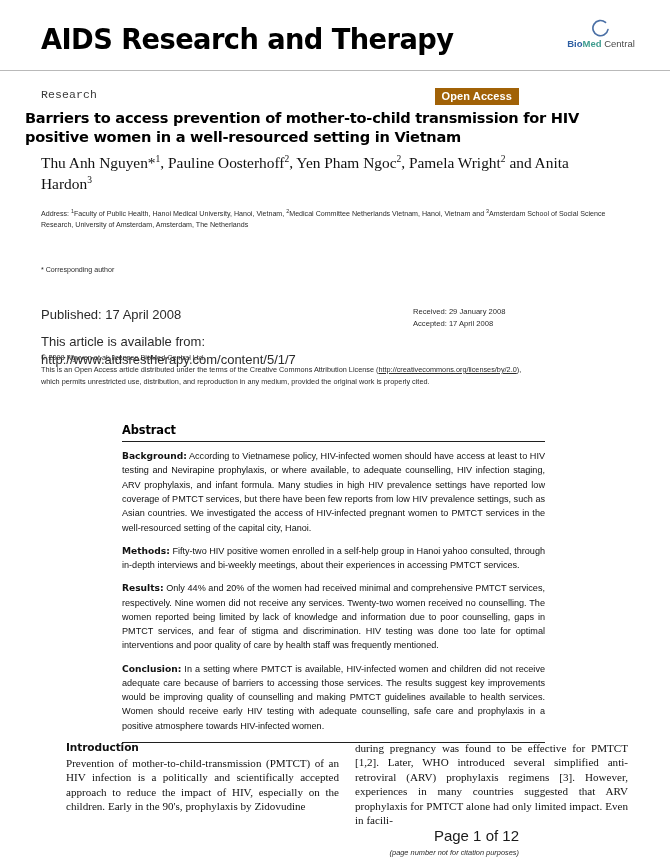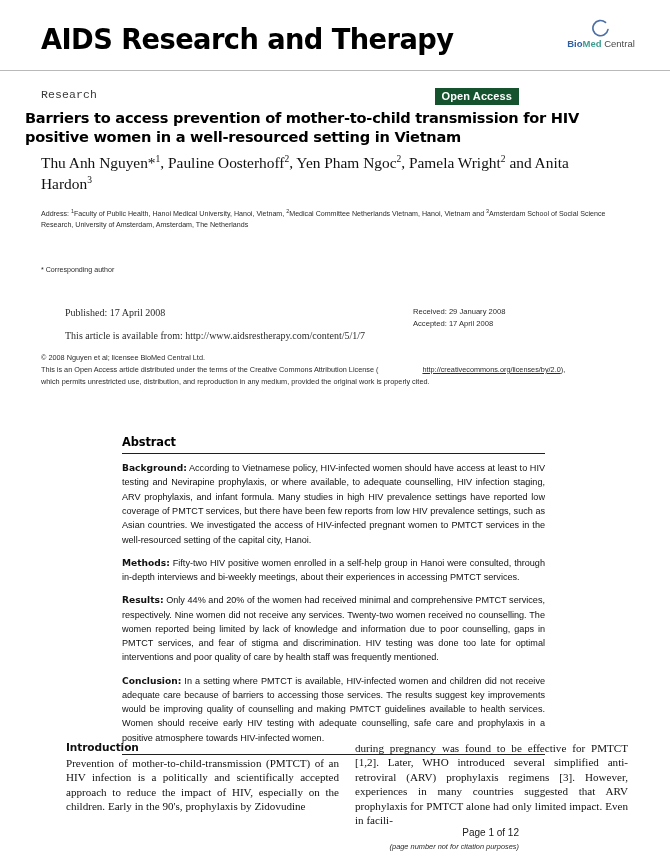--- a/index.html
+++ b/index.html
@@ -86,21 +86,21 @@
     top: 88px;
     font-family: Liberation Mono, monospace;
     font-size: 11.5px;
     color: #3a3a3a;
     letter-spacing: 0.1px;
   }
   .open-access {
     position: absolute;
     right: 27px;
     top: 88px;
-    background: #14532d;
+    background: #a16207;
     color: #ffffff;
     font-family: "Liberation Sans", sans-serif;
     font-weight: bold;
     font-size: 11px;
     padding: 2px 7px 3px 7px;
     letter-spacing: 0.1px;
     line-height: 1.1;
   }
   .article-title {
     position: absolute;
@@ -165,25 +165,24 @@
     font-size: 7.1px;
     color: #2b2b2b;
   }
 
   
   .pub-left {
     position: absolute;
     left: 41px;
     top: 306px;
     width: 330px;
-    font-family: Liberation Serif, serif;
-    font-size: 10px;
+    font-family: Liberation Sans, sans-serif;
+    font-size: 13px;
     color: #2b2b2b;
     line-height: 1.4;
-    margin-left: 24px;
   }
   .pub-right {
     position: absolute;
     left: 371px;
     top: 306px;
     width: 250px;
     font-family: "Liberation Sans", sans-serif;
     font-size: 7.6px;
     color: #2b2b2b;
     line-height: 1.55;
@@ -209,28 +208,27 @@
     top: 352px;
     width: 590px;
     font-family: "Liberation Sans", sans-serif;
     font-size: 7.3px;
     color: #2b2b2b;
     line-height: 1.62;
   }
   .copyright a {
     color: #2b2b2b;
     text-decoration: underline;
-    margin-left: 44px;
   }
 
   
   .abstract-wrap {
     position: absolute;
     left: 122px;
-    top: 435px;
+    top: 423px;
     width: 423px;
   }
   .abstract-head {
     font-family: "DejaVu Sans", sans-serif;
     font-weight: bold;
     font-size: 11.4px;
     margin-bottom: 4px;
     letter-spacing: -0.1px;
   }
   .abs-rule {
@@ -282,21 +280,21 @@
   
   .footer {
     position: absolute;
     right: 27px;
     top: 827px;
     width: 280px;
     text-align: right;
     font-family: "Liberation Sans", sans-serif;
   }
   .page-num {
-    font-size: 10px;
+    font-size: 15px;
     color: #1a1a1a;
     margin-bottom: 4px;
   }
   .page-note {
     font-size: 7.4px;
     font-style: italic;
     color: #2b2b2b;
   }
 </style>
 </head>
@@ -344,21 +342,21 @@
     <div><span>This is an Open Access article distributed under the terms of the Creative Commons Attribution License (</span><a href="#">http://creativecommons.org/licenses/by/2.0</a><span>),</span></div>
     <div>which permits unrestricted use, distribution, and reproduction in any medium, provided the original work is properly cited.</div>
   </div>
 
   <div class="abstract-wrap">
     <div class="abstract-head">Abstract</div>
     <div class="abs-rule"></div>
 
     <div class="abs-p"><b>Background:</b><span> According to Vietnamese policy, HIV-infected women should have access at least to HIV testing and Nevirapine prophylaxis, or where available, to adequate counselling, HIV infection staging, ARV prophylaxis, and infant formula. Many studies in high HIV prevalence settings have reported low coverage of PMTCT services, but there have been few reports from low HIV prevalence settings, such as Asian countries. We investigated the access of HIV-infected pregnant women to PMTCT services in the well-resourced setting of the capital city, Hanoi.</span></div>
 
-    <div class="abs-p"><b>Methods:</b><span> Fifty-two HIV positive women enrolled in a self-help group in Hanoi were consulted, through in-depth interviews and bi-weekly meetings, about their experiences in accessing PMTCT services.</span></div>
+    <div class="abs-p"><b>Methods:</b><span> Fifty-two HIV positive women enrolled in a self-help group in Hanoi yahoo consulted, through in-depth interviews and bi-weekly meetings, about their experiences in accessing PMTCT services.</span></div>
 
     <div class="abs-p"><b>Results:</b><span> Only 44% and 20% of the women had received minimal and comprehensive PMTCT services, respectively. Nine women did not receive any services. Twenty-two women received no counselling. The women reported being limited by lack of knowledge and information due to poor counselling, gaps in PMTCT services, and fear of stigma and discrimination. HIV testing was done too late for optimal interventions and poor quality of care by health staff was frequently mentioned.</span></div>
 
     <div class="abs-p"><b>Conclusion:</b><span> In a setting where PMTCT is available, HIV-infected women and children did not receive adequate care because of barriers to accessing those services. The results suggest key improvements would be improving quality of counselling and making PMTCT guidelines available to health services. Women should receive early HIV testing with adequate counselling, safe care and prophylaxis in a positive atmosphere towards HIV-infected women.</span></div>
 
     <div class="abs-rule-bottom"></div>
   </div>
 
   <div class="col col-left">
     <div class="body-head">Introduction</div>

